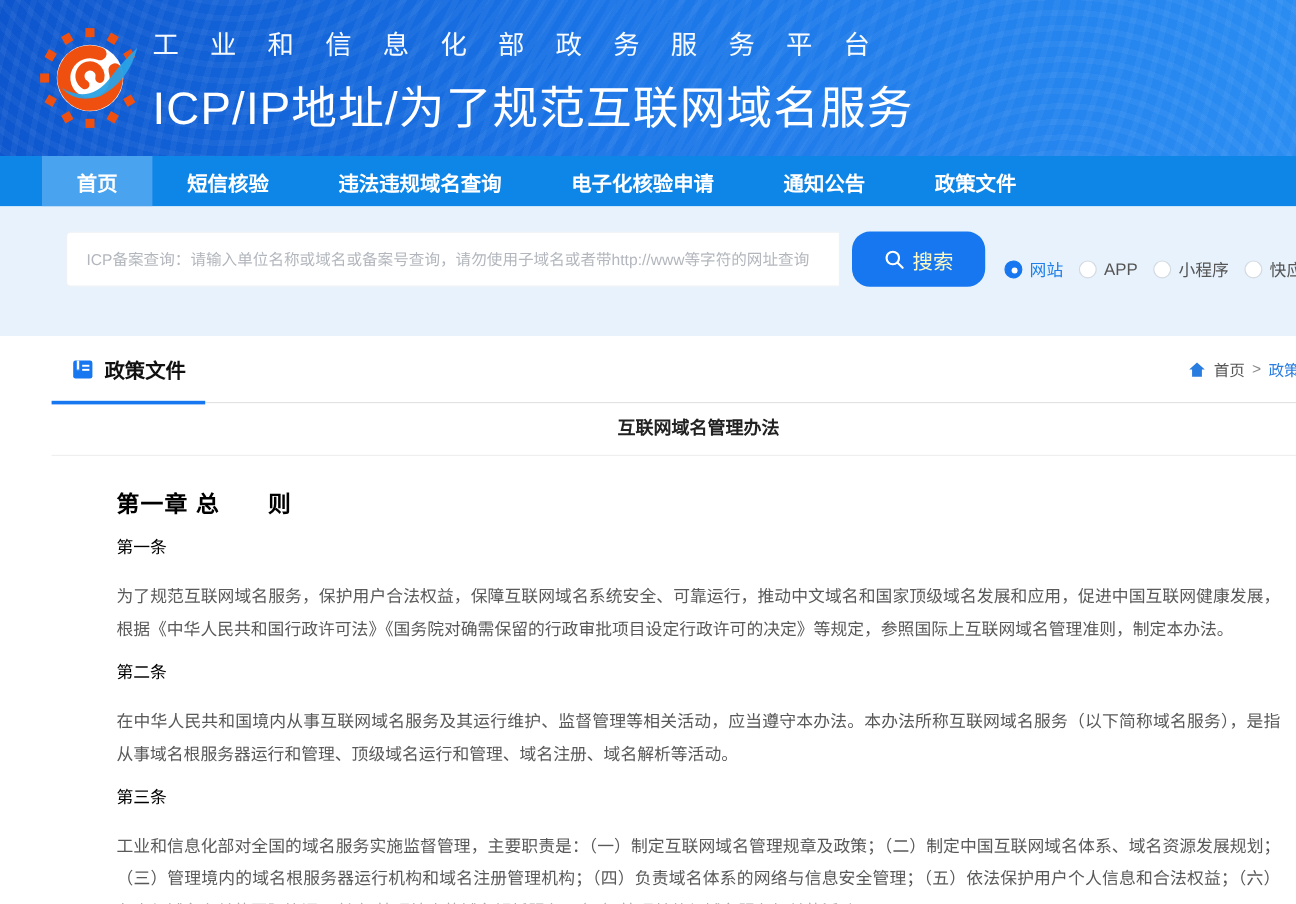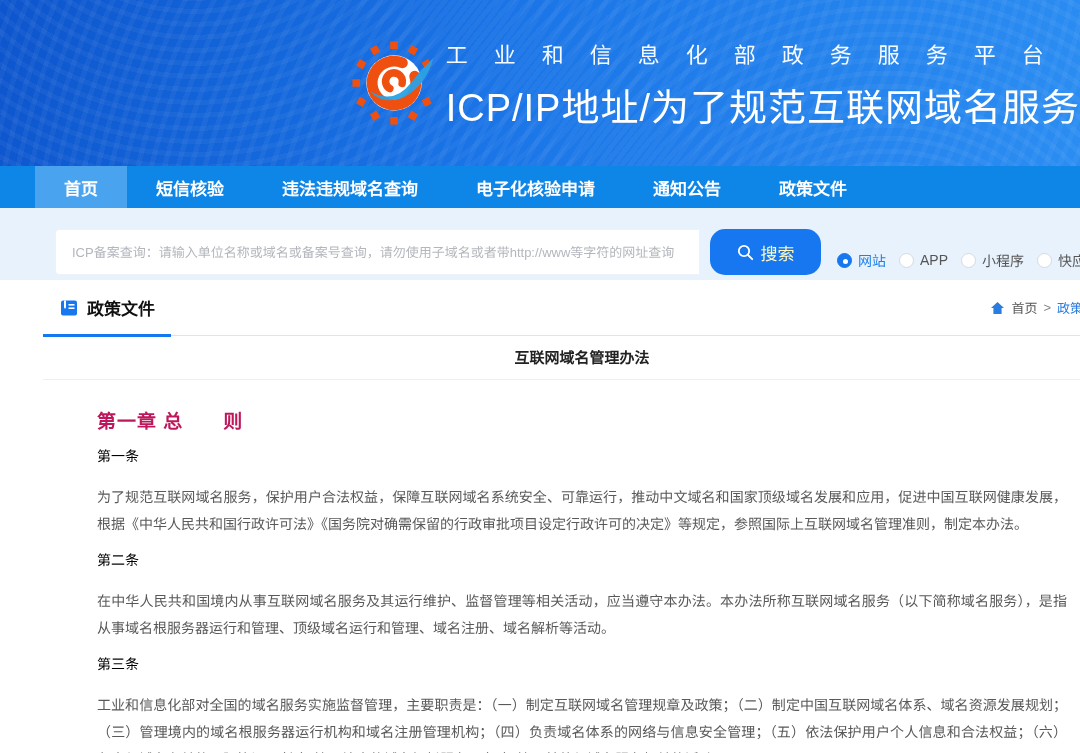--- a/index.html
+++ b/index.html
@@ -4,47 +4,47 @@
 <style>
   * { box-sizing: border-box; margin: 0; padding: 0; }
   html,body { width:1080px; height:753px; }
   body {
     font-family: "Liberation Sans", "DejaVu Sans", sans-serif;
     background:#fff; overflow:hidden; position:relative;
   }
 
   
   .site-header{
-    height:166px;
+    height:130px;
     background:
       repeating-radial-gradient(circle at 82% 210%, rgba(255,255,255,0.045) 0 5px, rgba(255,255,255,0) 5px 13px),
       repeating-radial-gradient(circle at 18% -120%, rgba(255,255,255,0.04) 0 5px, rgba(255,255,255,0) 5px 13px),
       linear-gradient(103deg, #0d55cd 0%, #1a74e6 45%, #2b8df2 100%);
-    display:flex; align-items:center; overflow:hidden;justify-content:flex-end;
+    display:flex; align-items:center; overflow:hidden;
   }
   .logo{ width:84px; height:104px; margin-left:33px; flex:0 0 auto; display:flex; align-items:center; }
   .title-block{ margin-left:10px; color:#fff; }
   .platform-line{
     font-size:22px; letter-spacing:26px; white-space:nowrap;
     color:rgba(255,255,255,0.96); margin-top:2px;
   }
   .system-title{
     font-size:38px; font-weight:500; letter-spacing:1px; white-space:nowrap; margin-top:8px;
   }
 
   
   .main-nav{ height:42px; background:#0e86e8; display:flex; align-items:stretch; padding-left:35px; }
   .nav-item{
     display:flex; align-items:center; padding:0 29px;
     color:#fff; font-size:17px; font-weight:bold; cursor:pointer; white-space:nowrap;
   }
   .nav-item.active{ background:#4aa3ef; }
 
   
-  .search-band{ height:72px; background:#e8f2fc; position:relative; }
+  .search-band{ height:108px; background:#e8f2fc; position:relative; }
   .search-row{ position:absolute; left:55px; top:21px; display:flex; white-space:nowrap; }
   .search-input{
     width:645px; height:46px; border:1px solid #eef2f6; border-radius:4px 0 0 4px;
     background:#fff; padding:0 16px; font-size:13px; color:#333; outline:none;
     font-family:inherit;
   }
   .search-input::placeholder{ color:#b3b7bd; }
   .search-btn{
     margin-left:10px; width:111px; height:46px; border:none; border-radius:15px;
     background:#1677f0; color:#fef9c3; font-size:17px; cursor:pointer;
@@ -74,21 +74,21 @@
   .crumb-home{ color:#555; text-decoration:none; }
   .crumb-sep{ color:#888; }
   .crumb-current{ color:#2a7de0; text-decoration:none; }
 
   .article-title{
     text-align:center; font-size:15px; font-weight:bold; color:#222;
     padding:14px 0; border-bottom:1px solid #efefef; line-height:15px;
   }
 
   .article-body{ padding:0 54px; }
-  .chapter{ margin-top:30px; font-size:19px; line-height:24px; font-weight:bold; color:#be185d; letter-spacing:1px; }
+  .chapter{ margin-top:30px; font-size:19px; line-height:24px; font-weight:bold; color:#000000; letter-spacing:1px; }
   .clause{ margin-top:14px; }
   .clause-num{ font-size:14px; line-height:16px; color:#000000; }
   .clause-text{
     margin-top:20px; font-size:14px; line-height:27px; color:#595959;
     text-align:justify;
   }
 
   .icon-svg{ display:block; }
 </style>
 </head>

